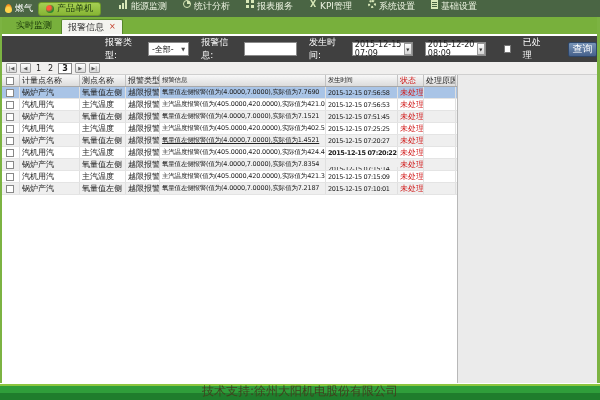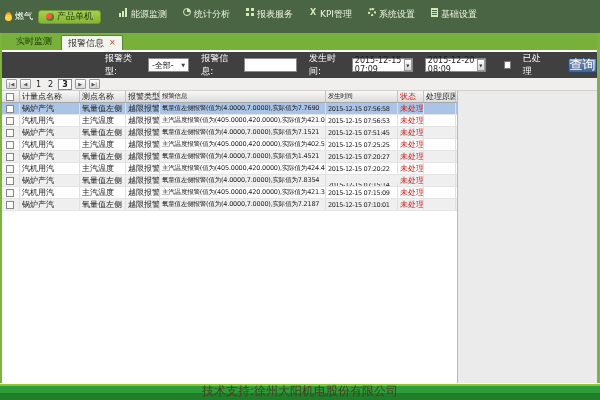--- a/index.html
+++ b/index.html
@@ -1,21 +1,21 @@
 <!DOCTYPE html>
 <html><head>
 <meta charset="utf-8">
 <style>
   *{margin:0;padding:0;box-sizing:border-box}
   html,body{width:600px;height:400px;overflow:hidden}
   body{font-family:"DejaVu Sans",sans-serif;background:#ebebeb}
   .window{width:600px;height:400px;display:flex;flex-direction:column}
 
   
-  .menubar{flex:0 0 17px;background:#4a6544;display:flex;align-items:center;padding:8px 3px}
+  .menubar{flex:0 0 17px;background:#4a6544;display:flex;align-items:center;padding:0 3px}
   .brand{display:flex;align-items:center;gap:3px;color:#fff;font-size:9px;padding:0 5px 0 2px}
   .flame-icon{width:7px;height:9px;background:radial-gradient(circle at 50% 72%,#ffd24a 0 42%,#f08a1d 75%);border-radius:50% 50% 45% 45%/65% 65% 35% 35%}
   .pill{display:flex;align-items:center;gap:3px;background:linear-gradient(#a6cf52,#86b534);border-radius:3px;height:14px;padding:0 7px;color:#1d3a0f;font-size:9px;margin-right:10px;border:1px solid #6f9c2a}
   .product-icon{width:8px;height:8px;border-radius:50%;background:radial-gradient(circle at 35% 35%,#ff5a3c 0 28%,#2e8b2e 62%)}
   .menu-item{display:flex;gap:3px;color:#eef4e2;font-size:9px;padding:0 8px;height:17px;cursor:default}
   .mi-icon{display:inline-block}
   .chart-icon{width:9px;height:9px;background:
     linear-gradient(#d8e8b8,#d8e8b8) 0 100%/2px 4px no-repeat,
     linear-gradient(#d8e8b8,#d8e8b8) 3px 100%/2px 6px no-repeat,
     linear-gradient(#d8e8b8,#d8e8b8) 6px 100%/2px 9px no-repeat}
@@ -43,21 +43,21 @@
   
   .filterbar{flex:0 0 20px;background:#404040;display:flex;align-items:center;gap:12px;padding-left:103px;font-size:9px;color:#fff}
   .fld-select,.fld-input,.fld-date{background:#fff;border:1px solid #8a8a8a;height:14px;font-size:8px;color:#222;display:flex;align-items:center}
   .fld-select{width:50px;justify-content:space-between;padding:0 3px}
   .arrow{font-size:5px;color:#444}
   .fld-input{width:66px}
   input.raw{border:none;outline:none;width:100%;height:100%;font-size:8px;font-family:inherit;background:transparent}
   .fld-date{width:76px;justify-content:space-between;padding-left:2px}
   .date-btn{width:11px;height:12px;background:linear-gradient(#fefefe,#d5d5d5);border:1px solid #999;display:flex;align-items:center;justify-content:center;font-size:4px;color:#333}
   .cb{width:8px;height:8px;background:#fff;border:1px solid #777;display:inline-block;margin-left:6px}
-  .query-btn{margin-left:12px;width:36px;height:15px;background:linear-gradient(#7793b5,#46618c);border:1px solid #2e4668;color:#fff;font-size:13px;display:flex;align-items:center;justify-content:center;border-radius:2px;font-family:Liberation Sans, sans-serif}
+  .query-btn{margin-left:12px;width:36px;height:15px;background:linear-gradient(#7793b5,#46618c);border:1px solid #2e4668;color:#fff;font-size:10px;display:flex;align-items:center;justify-content:center;border-radius:2px;font-family:Liberation Sans, sans-serif}
 
   
   .pager{flex:0 0 13px;background:#f0efee;border-bottom:1px solid #cfcfcf;display:flex;align-items:center;gap:3px;padding:0 4px;font-size:8px;color:#333}
   .pg-btn{min-width:11px;height:10px;background:linear-gradient(#fff,#d9d9d9);border:1px solid #9b9b9b;font-size:5px;display:flex;align-items:center;justify-content:center;color:#555;border-radius:1px;padding:0 1px}
   .pg-num{padding:0 2px;font-size:8px;color:#222}
   .pg-num.current{background:#fff;border:1px solid #888;font-weight:bold;padding:0 3px}
 
   
   .content{flex:1;display:flex;min-height:0}
   .grid{width:456px;background:#fff;border-right:1px solid #b8b8b8;display:flex;flex-direction:column}
@@ -230,34 +230,34 @@
               <div class="td c-status" style="width: 26px;">未处理</div>
               <div class="td c-reason" style="width: 32px;"></div>
             </div>
             <div class="tr alt">
               <div class="td c-sel" style="width: 18px;">
                 <span class="row-cb"></span>
               </div>
               <div class="td c-point" style="width: 60px;">锅炉产汽</div>
               <div class="td c-sensor" style="width: 46px;">氧量值左侧</div>
               <div class="td c-type" style="width: 34px;">越限报警</div>
-              <div class="td c-info" style="width: 166px;">氧量值左侧报警(值为(4.0000,7.0000),实际值为1.4521</div>
+              <div class="td c-info" style="width: 166px; text-decoration: underline;">氧量值左侧报警(值为(4.0000,7.0000),实际值为1.4521</div>
               <div class="td c-time" style="width: 72px;">2015-12-15 07:20:27</div>
               <div class="td c-status" style="width: 26px;">未处理</div>
               <div class="td c-reason" style="width: 32px;"></div>
             </div>
             <div class="tr">
               <div class="td c-sel" style="width: 18px;">
                 <span class="row-cb"></span>
               </div>
               <div class="td c-point" style="width: 60px;">汽机用汽</div>
               <div class="td c-sensor" style="width: 46px;">主汽温度</div>
               <div class="td c-type" style="width: 34px;">越限报警</div>
               <div class="td c-info" style="width: 166px;">主汽温度报警(值为(405.0000,420.0000),实际值为424.4460</div>
-              <div class="td c-time" style="width: 72px;">2015-12-15 07:20:22</div>
+              <div class="td c-time" style="width: 72px; font-weight: bold;">2015-12-15 07:20:22</div>
               <div class="td c-status" style="width: 26px;">未处理</div>
               <div class="td c-reason" style="width: 32px;"></div>
             </div>
             <div class="tr alt">
               <div class="td c-sel" style="width: 18px;">
                 <span class="row-cb"></span>
               </div>
               <div class="td c-point" style="width: 60px;">锅炉产汽</div>
               <div class="td c-sensor" style="width: 46px;">氧量值左侧</div>
               <div class="td c-type" style="width: 34px;">越限报警</div>

